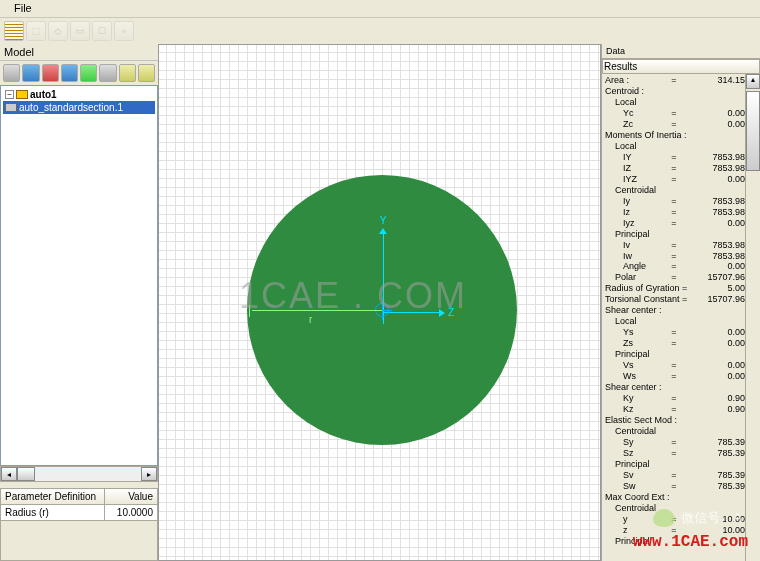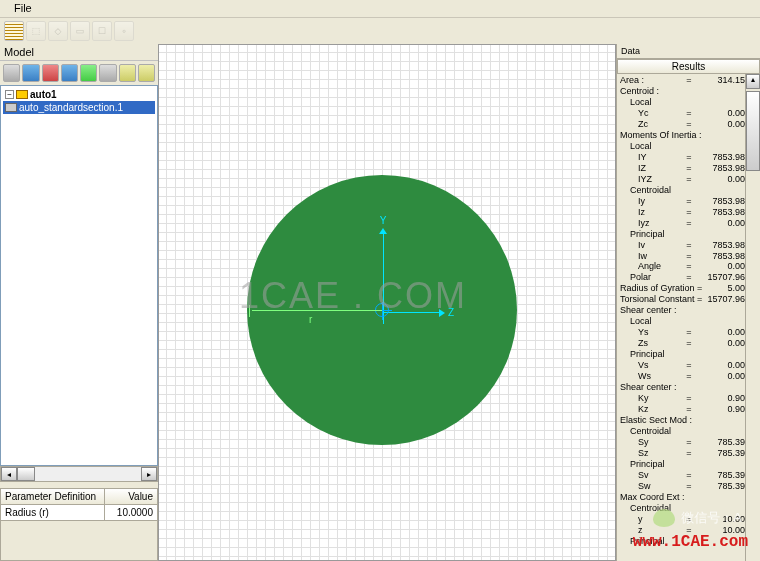--- a/index.html
+++ b/index.html
@@ -57,23 +57,23 @@
 .origin{position:absolute;left:216px;top:258px;width:14px;height:14px;border:1px solid #0af;border-radius:50%}
 .origin::before,.origin::after{content:"";position:absolute;background:#0af}
 .origin::before{left:6px;top:-2px;width:1px;height:18px}
 .origin::after{top:6px;left:-2px;height:1px;width:18px}
 .wm{position:absolute;font-size:36px;font-weight:normal;color:rgba(160,160,160,.55);font-family:Arial;letter-spacing:2px}
 .wm1{left:80px;top:230px}
 .wm-bot{position:absolute;right:12px;bottom:10px;color:#d71c1c;font-size:16px;font-weight:bold;font-family:Liberation Mono, monospace}
 .wm-wx{position:absolute;right:18px;bottom:34px;color:rgba(255,255,255,.8);font-size:13px;display:flex;align-items:center;gap:6px}
 .wm-wx .bubble{width:22px;height:18px;background:rgba(180,220,130,.7);border-radius:50% 50% 50% 50%/60% 60% 40% 40%;position:relative}
 
-.right-col{width:144px;background:#ece9d8;display:flex;flex-direction:column;font-size:9px;border-left:1px solid #aca899}
+.right-col{width:159px;background:#ece9d8;display:flex;flex-direction:column;font-size:9px;border-left:1px solid #aca899}
 .r-hdr{padding:2px 4px;border-bottom:1px solid #aca899}
-.r-res{text-align:center;background:linear-gradient(#fff,#ece9d8);border:1px solid #aca899;padding:1px;font-size:10px}
+.r-res{background:linear-gradient(#fff,#ece9d8);border:1px solid #aca899;padding:1px;font-size:10px}
 .r-body{flex:1;overflow:hidden;padding:1px 3px;line-height:1.22;position:relative}
 .row{display:flex;white-space:nowrap}
 .row .lbl{flex:0 0 64px}
 .row .eq{flex:0 0 10px;text-align:center}
 .row .val{flex:1;text-align:right;padding-right:2px}
 .row.sub .lbl{padding-left:10px}
 .row.sub2 .lbl{padding-left:18px}
 .vscroll{position:absolute;right:0;top:0;bottom:0;width:15px;background:#ece9d8;border-left:1px solid #aca899}
 .vscroll .a{height:15px;background:linear-gradient(#fff,#ccc);border:1px solid #888;font-size:8px;text-align:center}
 .vscroll .th{height:80px;background:linear-gradient(#fff,#ccc);border:1px solid #888;margin-top:2px}

